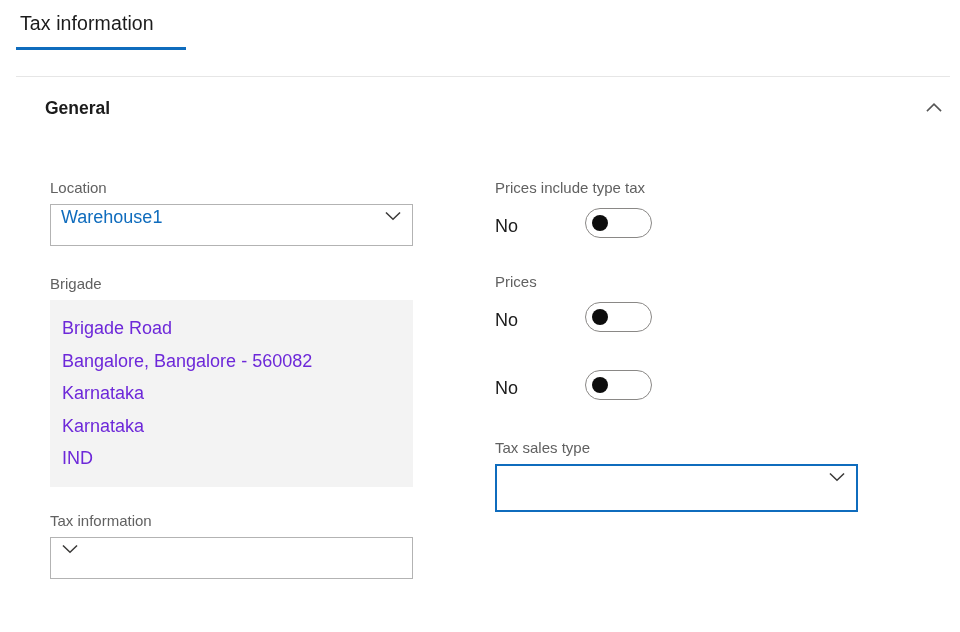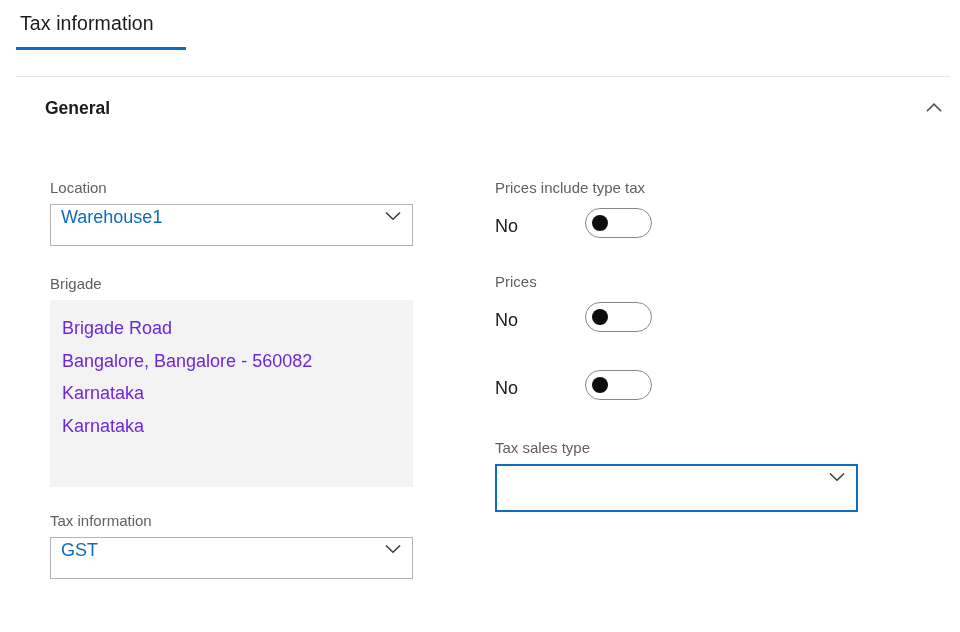--- a/index.html
+++ b/index.html
@@ -243,29 +243,29 @@
 
   <div class="gap-28"></div>
 
   <div class="field">
     <span class="field-label">Brigade</span>
     <div class="addr-box">
       <div class="addr-line">Brigade Road</div>
       <div class="addr-line">Bangalore, Bangalore - 560082</div>
       <div class="addr-line">Karnataka</div>
       <div class="addr-line">Karnataka</div>
+      <div class="addr-line">IND</div>
     </div>
   </div>
 
   <div class="gap-24"></div>
 
   <div class="field">
     <span class="field-label">Tax information</span>
     <div class="combo">
-      <span class="combo-value">GST</span>
       <span class="combo-chevron">
         <svg width="22" height="22" viewBox="0 0 22 22" fill="none" aria-hidden="true">
           <path d="M4.5 8 L11 14.3 L17.5 8" stroke="#3b3a39" stroke-width="1.5" fill="none" stroke-linecap="square"></path>
         </svg>
       </span>
     </div>
   </div>
 
 </div>
 

